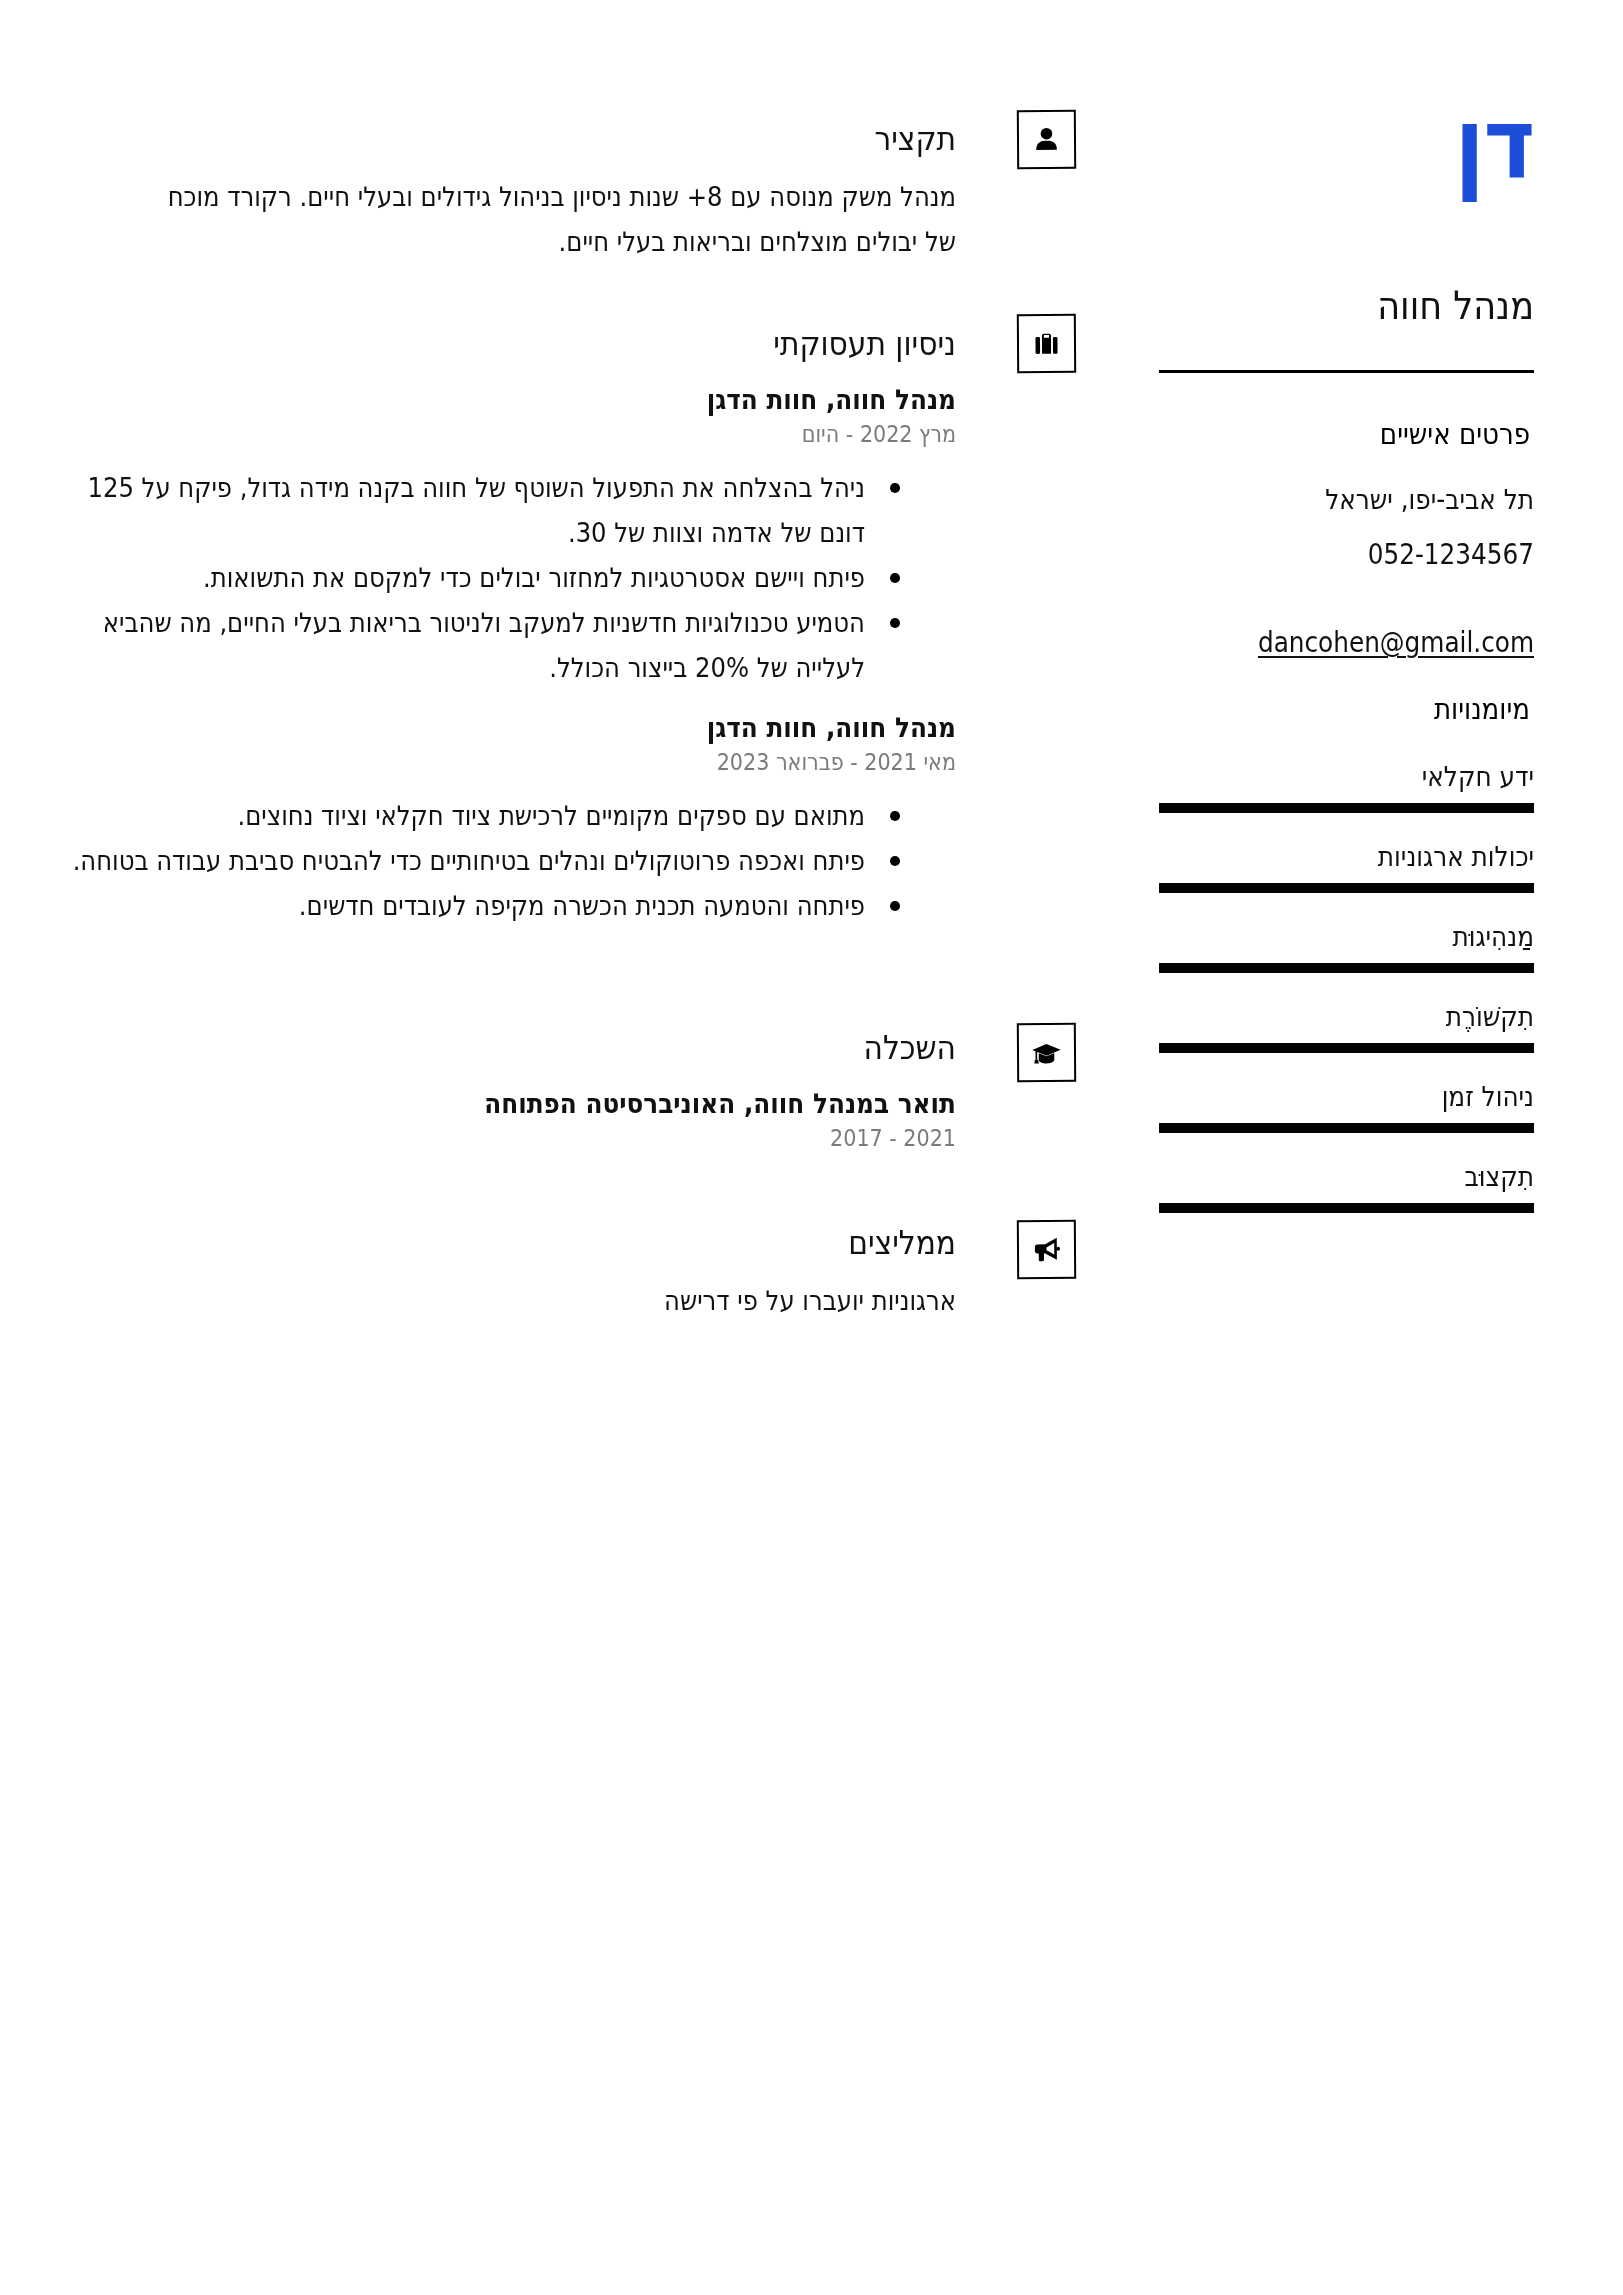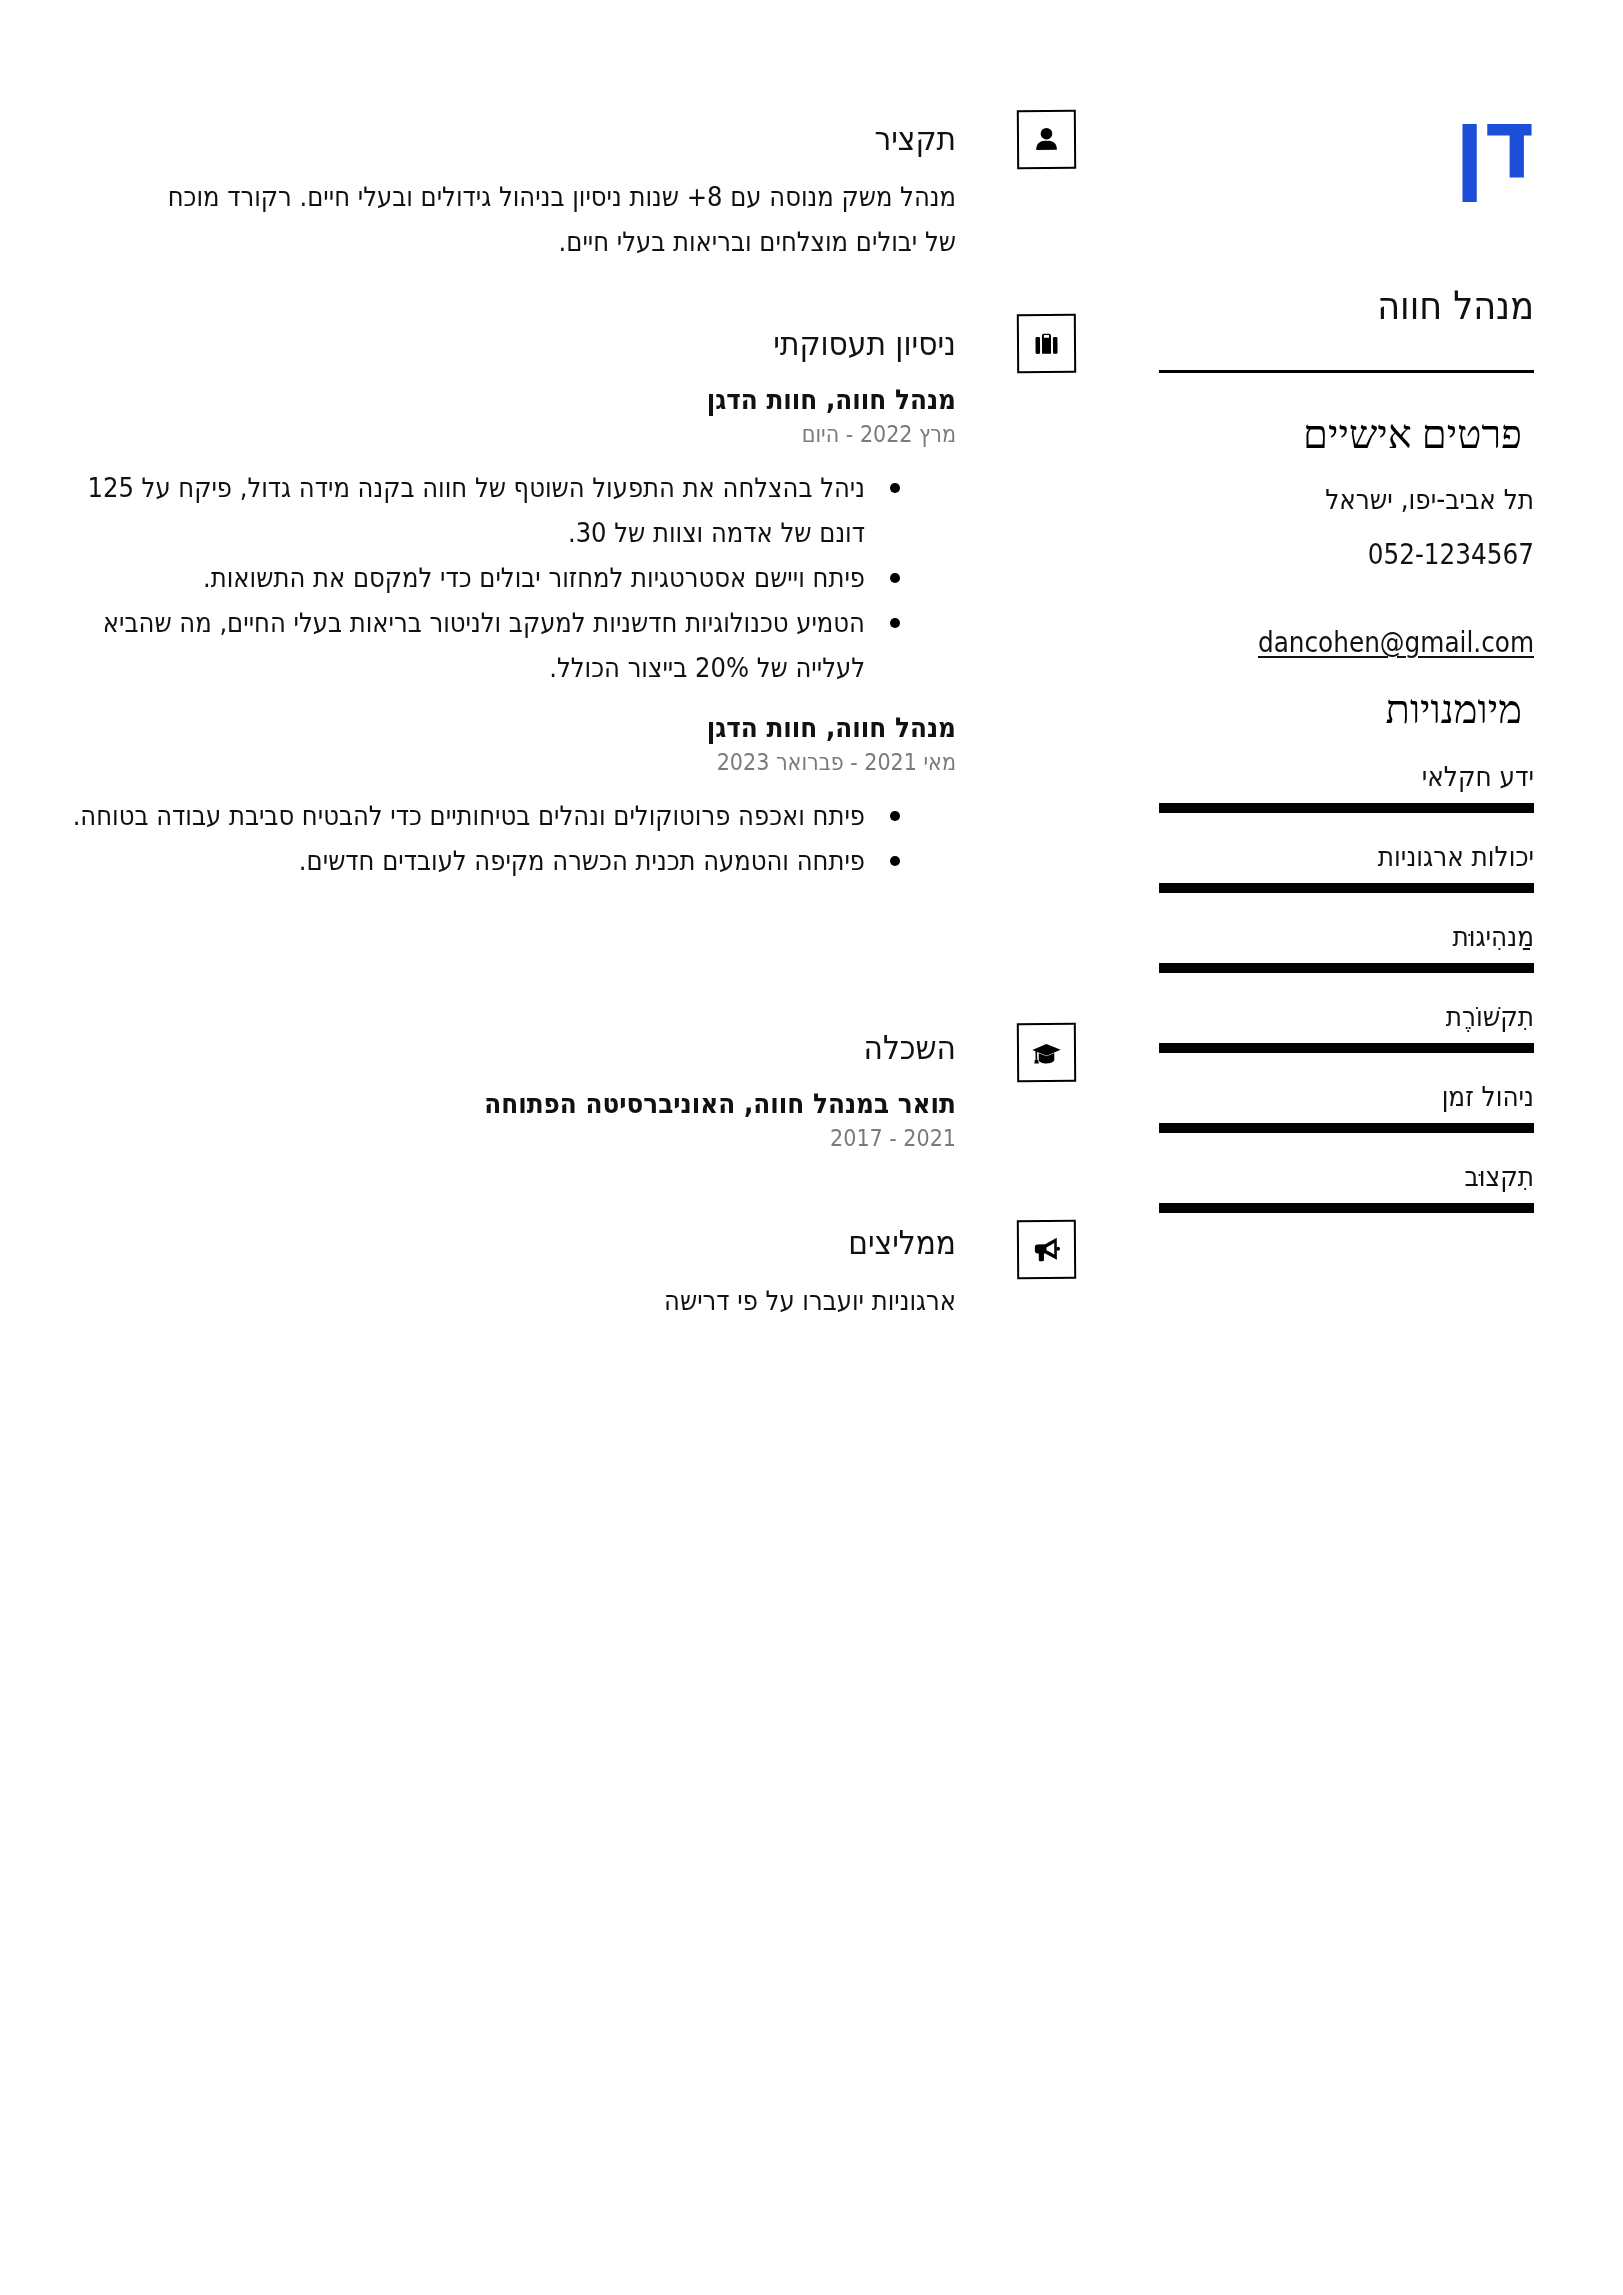--- a/index.html
+++ b/index.html
@@ -18,21 +18,21 @@
   }
   .name .first { display: block; font-weight: 700; }
   .name .last { display: block; font-weight: 400; }
   .job-title {
     position: absolute; right: 0; top: 280px; font-size: 39px; line-height: 52px; color: #111;
   }
   .side-divider {
     position: absolute; left: 0; top: 370px; width: 375px; height: 3.3px; background: #000;
   }
   .side-heading {
-    position: absolute; right: 12px; font-size: 40px; line-height: 39px; font-weight: 400; color: #000; font-family: Liberation Serif, serif;
+    position: absolute; right: 4px; font-size: 29px; line-height: 39px; font-weight: 400; color: #000;
   }
   .contact-line {
     position: absolute; right: 0; font-size: 27.5px; line-height: 37px; color: #111; white-space: nowrap;
   }
   .contact-line.email { text-decoration: underline; text-underline-offset: 3.9px; text-decoration-thickness: 2px; }
   .skill { position: absolute; left: 0; width: 375px; height: 65px; }
   .skill-label {
     position: absolute; right: 0; top: 0; font-size: 27.5px; line-height: 37px; color: #111; white-space: nowrap;
   }
   .skill-bar { position: absolute; left: 0; top: 45px; width: 375px; height: 9.8px; background: #000; }
@@ -137,20 +137,21 @@
   <div class="job-date" style="top:419px;">מרץ 2022 - היום</div>
   <ul class="bullets" style="top:456px;">
     <li>ניהל בהצלחה את התפעול השוטף של חווה בקנה מידה גדול, פיקח על 125 דונם של אדמה וצוות של 30.</li>
     <li>פיתח ויישם אסטרטגיות למחזור יבולים כדי למקסם את התשואות.</li>
     <li>הטמיע טכנולוגיות חדשניות למעקב ולניטור בריאות בעלי החיים, מה שהביא לעלייה של 20% בייצור הכולל.</li>
   </ul>
 
   <div class="job-head" style="top:710px;">מנהל חווה, חוות הדגן</div>
   <div class="job-date" style="top:747px;">מאי 2021 - פברואר 2023</div>
   <ul class="bullets" style="top:784px;">
+    <li>מתואם עם ספקים מקומיים לרכישת ציוד חקלאי וציוד נחוצים.</li>
     <li>פיתח ואכפה פרוטוקולים ונהלים בטיחותיים כדי להבטיח סביבת עבודה בטוחה.</li>
     <li>פיתחה והטמעה תכנית הכשרה מקיפה לעובדים חדשים.</li>
   </ul>
 </section>
 
 <section>
   <div class="icon-box" style="top:1023px;">
     <svg viewBox="0 0 48 48">
       <path d="M2 20 L24 11 L46 20 L24 29 Z" fill="#000"></path>
       <path d="M12 25 V35 C12 39 18 41 24 41 C30 41 36 39 36 35 V25 L24 30 Z" fill="#000"></path>

